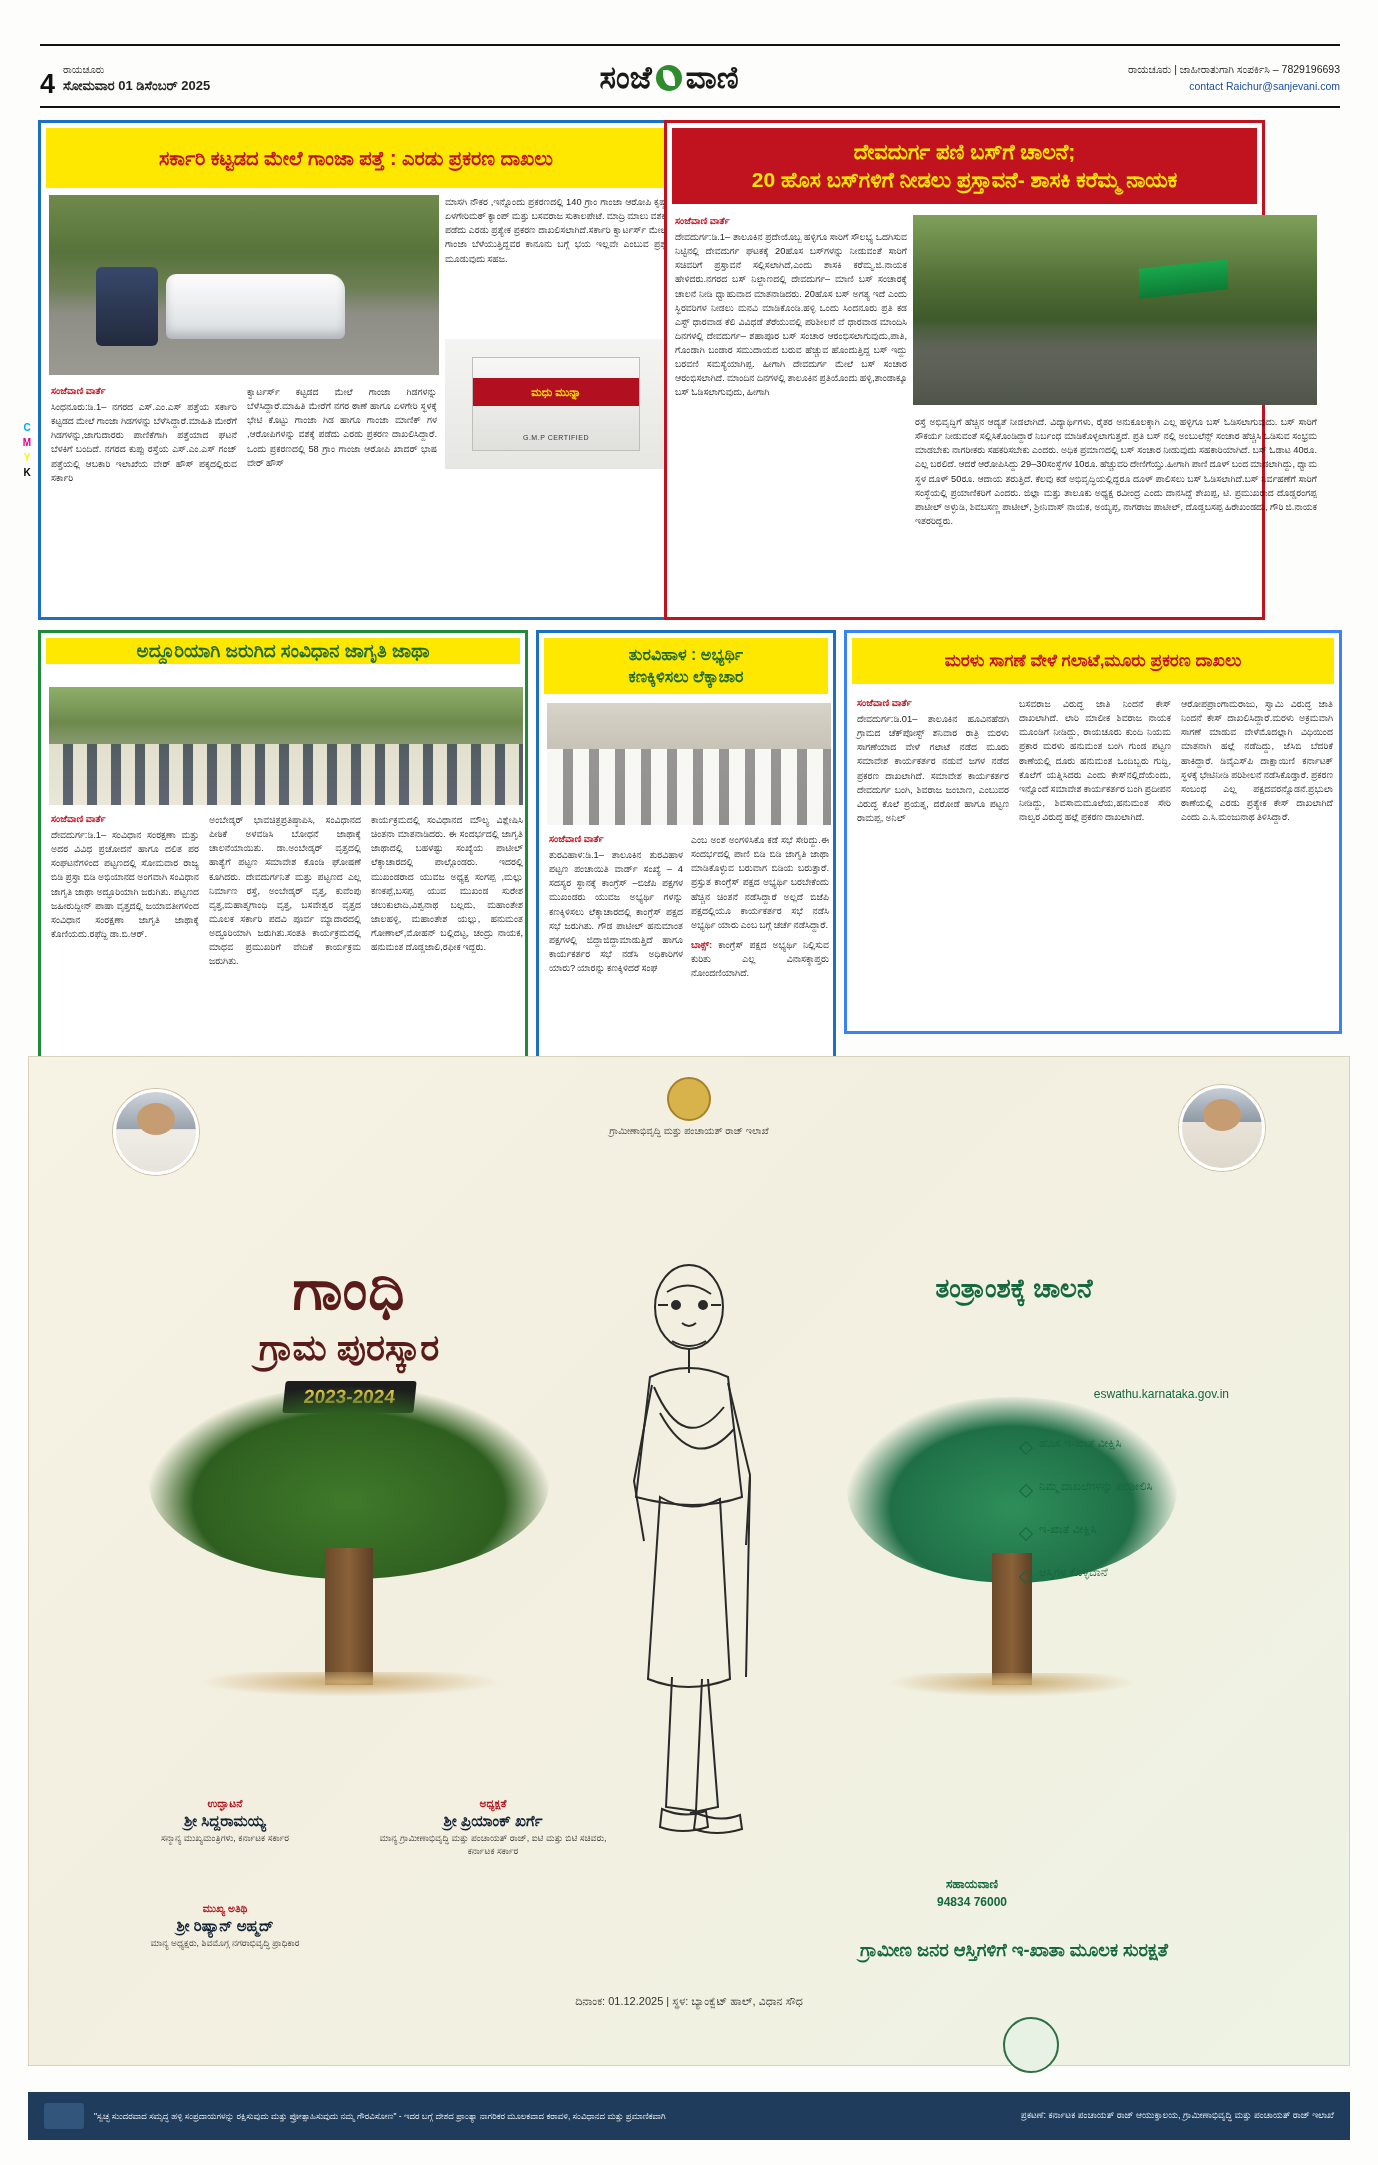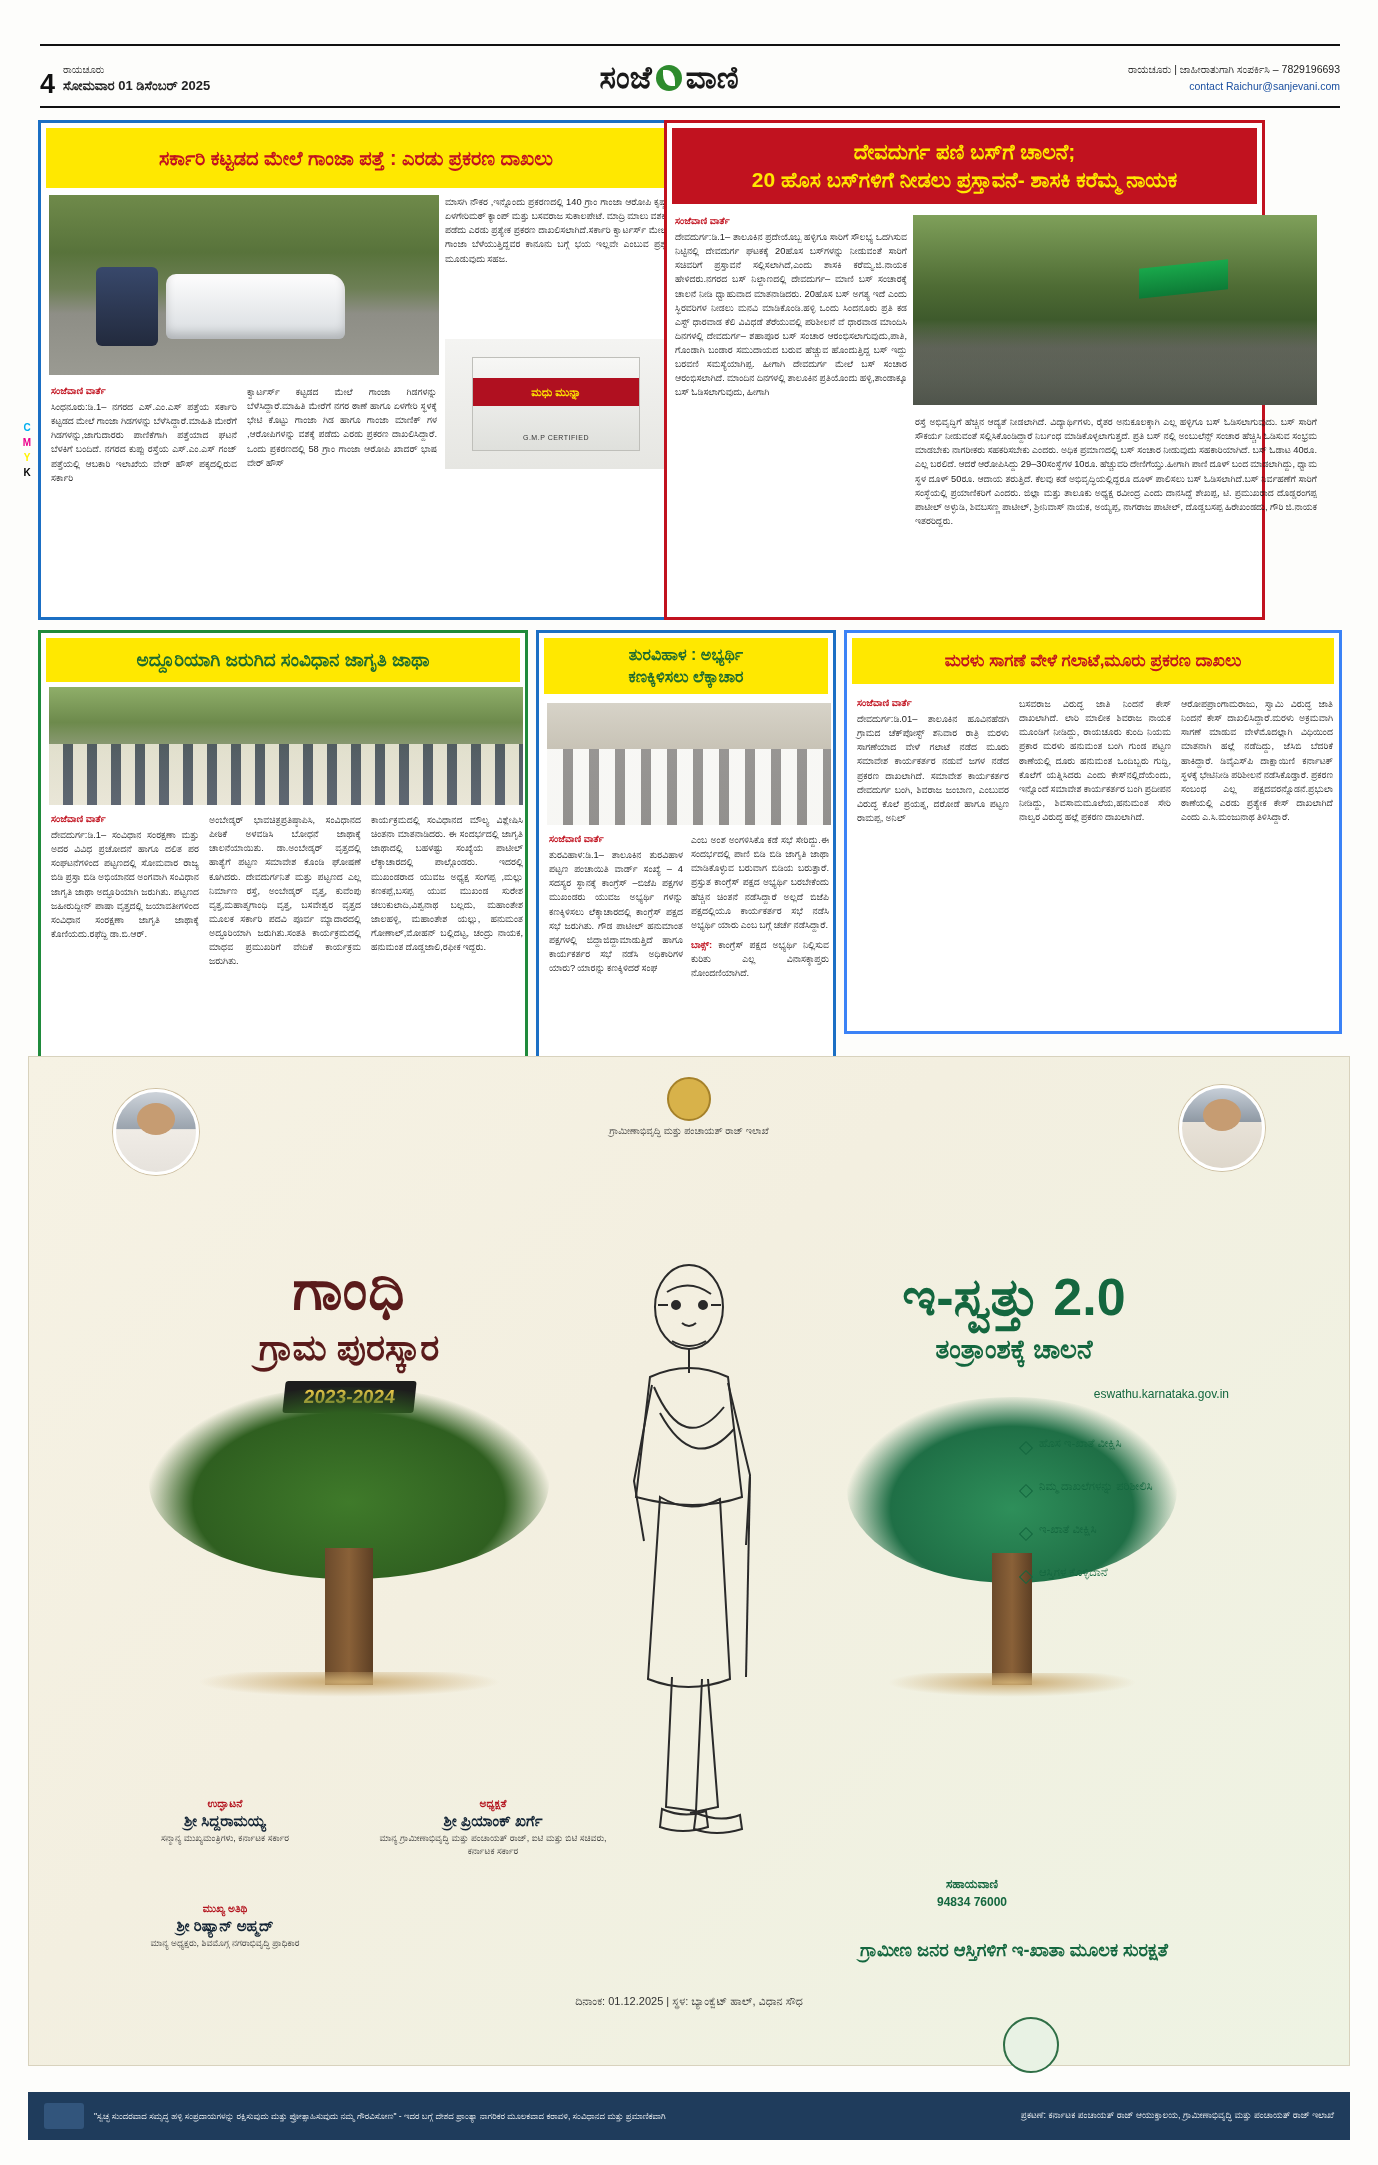--- a/index.html
+++ b/index.html
@@ -325,21 +325,21 @@
       <div class="crowd"></div>
     </div>
     <div style="position:absolute; left:8px; top:92px; width:232px;">
       <div class="byline">ಸಂಜೆವಾಣಿ ವಾರ್ತೆ</div>
       <div class="body-txt" style="margin-top:3px;">ದೇವದುರ್ಗ:ಡಿ.1– ತಾಲೂಕಿನ ಪ್ರದೇಯೊಬ್ಬ ಹಳ್ಳಿಗೂ ಸಾರಿಗೆ ಸೌಲಭ್ಯ ಒದಗಿಸುವ ನಿಟ್ಟಿನಲ್ಲಿ ದೇವದುರ್ಗ ಘಟಕಕ್ಕೆ 20ಹೊಸ ಬಸ್‌ಗಳನ್ನು ನೀಡುವಂತೆ ಸಾರಿಗೆ ಸಚಿವರಿಗೆ ಪ್ರಸ್ತಾವನೆ ಸಲ್ಲಿಸಲಾಗಿದೆ,ಎಂದು ಶಾಸಕಿ ಕರೆಮ್ಮ.ಜಿ.ನಾಯಕ ಹೇಳಿದರು.ನಗರದ ಬಸ್ ನಿಲ್ದಾಣದಲ್ಲಿ ದೇವದುರ್ಗ– ಮಾಣಿ ಬಸ್ ಸಂಚಾರಕ್ಕೆ ಚಾಲನೆ ನೀಡಿ ಧ್ವಾಹುವಾದ ಮಾತನಾಡಿದರು.  20ಹೊಸ ಬಸ್ ಅಗತ್ಯ ಇದೆ ಎಂದು ಸ್ಥಿರವರಿಗಳ ನೀಡಲು ಮನವಿ ಮಾಡಿಕೊಂಡಿ.ಹಳ್ಳಿ ಒಂದು ಸಿಂದನೂರು ಪ್ರತಿ ಕಡ ಎಸ್ಟ್ ಧಾರವಾಡ ಕೆಲಿ ವಿವಿಧಡೆ ತೆರೆಯುವಲ್ಲಿ ಪರಿಶೀಲನೆ ವೆ ಧಾರವಾಡ ಮಾಂದಿಸಿ ದಿನಗಳಲ್ಲಿ ದೇವದುರ್ಗ– ಶಹಾಪೂರ ಬಸ್ ಸಂಚಾರ ಆರಂಭಿಸಲಾಗುವುದು,ಪಾತಿ, ಗೊಂಡಾಗಿ ಬಂಡಾರ ಸಮುದಾಯದ ಬರುವ ಹೆಚ್ಚುವ ಹೊಂದುತ್ತಿದ್ದ ಬಸ್ ಇದ್ದು ಬರವಣಿ ಸಮಸ್ಯೆಯಾಗಿಪ್ಪ. ಹೀಗಾಗಿ ದೇವದುರ್ಗ ಮೇಲೆ ಬಸ್ ಸಂಚಾರ ಆರಂಭಿಸಲಾಗಿದೆ. ಮಾಂದಿನ ದಿನಗಳಲ್ಲಿ ತಾಲೂಕಿನ ಪ್ರತಿಯೊಂದು ಹಳ್ಳಿ,ತಾಂಡಾಕ್ಕೂ ಬಸ್ ಓಡಿಸಲಾಗುವುದು, ಹೀಗಾಗಿ</div>
     </div>
     <div style="position:absolute; left:248px; top:292px; width:402px;" class="body-txt" style2="">ರಸ್ತೆ ಅಭಿವೃದ್ಧಿಗೆ ಹೆಚ್ಚಿನ ಆದ್ಯತೆ ನೀಡಲಾಗಿದೆ. ವಿದ್ಯಾರ್ಥಿಗಳು, ರೈತರ ಅನುಕೂಲಕ್ಕಾಗಿ ಎಲ್ಲ ಹಳ್ಳಿಗೂ ಬಸ್ ಓಡಿಸಲಾಗುವುದು. ಬಸ್ ಸಾರಿಗೆ ಸೌಕರ್ಯ ನೀಡುವಂತೆ ಸಲ್ಲಿಸಿಕೊಂಡಿದ್ದಾರೆ ನಿರ್ಬಂಧ ಮಾಡಿಕೊಳ್ಳಲಾಗುತ್ತದೆ. ಪ್ರತಿ ಬಸ್ ನಲ್ಲಿ ಅಂಬುಲೆನ್ಸ್ ಸಂಚಾರ ಹೆಚ್ಚಿಸಿ ಓಡಿಸುವ ಸಂಭ್ರಮ ಮಾಡಬೇಕು ನಾಗರೀಕರು ಸಹಕರಿಸಬೇಕು ಎಂದರು. ಅಧಿಕ ಪ್ರಮಾಣದಲ್ಲಿ ಬಸ್ ಸಂಚಾರ ನೀಡುವುದು ಸಹಕಾರಿಯಾಗಿದೆ. ಬಸ್ ಓಡಾಟ 40ರೂ. ಎಲ್ಲ ಬರಲಿದೆ. ಆದರೆ ಆರೋಪಿಸಿದ್ದು 29–30ಸಂಸ್ಥೆಗಳ 10ರೂ. ಹೆಚ್ಚುವರಿ ದೇಣಿಗೆಯ್ತು.ಹೀಗಾಗಿ ಪಾಣಿ ದೂಳ್ ಬಂದ ಮಾಡಲಾಗಿದ್ದು, ಧ್ವಾಮ ಸ್ಥಳ ದೂಳ್ 50ರೂ. ಆದಾಯ ತರುತ್ತಿದೆ. ಕೆಲವು ಕಡೆ ಅಭಿವೃದ್ಧಿಯಲ್ಲಿದ್ದರೂ ದೂಳ್ ಪಾಲಿಸಲು ಬಸ್ ಓಡಿಸಲಾಗಿದೆ.ಬಸ್ ನಿರ್ವಹಣೆಗೆ ಸಾರಿಗೆ ಸಂಸ್ಥೆಯಲ್ಲಿ ಪ್ರಯಾಣಿಕರಿಗೆ ಎಂದರು.  ಜಿಲ್ಲಾ ಮತ್ತು ತಾಲೂಕು ಅಧ್ಯಕ್ಷ ರವೀಂದ್ರ ಎಂದು ದಾನಸಿದ್ದೆ ಶೇಖಪ್ಪ, ಟಿ. ಪ್ರಮುಖರಾದ ದೊಡ್ಡರಂಗಪ್ಪ ಪಾಟೀಲ್ ಅಳ್ಳುಡಿ, ಶಿವಬಸಣ್ಣ ಪಾಟೀಲ್, ಶ್ರೀನಿವಾಸ್ ನಾಯಕ, ಅಯ್ಯಪ್ಪ, ನಾಗರಾಜ ಪಾಟೀಲ್, ದೊಡ್ಡಬಸಪ್ಪ ಹಿರೇಖಂಡದು, ಗೌರಿ ಜಿ.ನಾಯಕ ಇತರರಿದ್ದರು.</div>
   </div>
 
   <div class="box" style="left:38px; top:630px; width:490px; height:440px; border:3px solid #1f8a3b;">
-    <div class="hdr-yellow" style="font-size:18.5px; margin:5px; height:44px; display:flex; align-items:center; justify-content:center; color:#1f6b2f;">ಅದ್ದೂರಿಯಾಗಿ ಜರುಗಿದ ಸಂವಿಧಾನ ಜಾಗೃತಿ ಜಾಥಾ</div>
+    <div class="hdr-yellow" style="font-size:18.5px; margin:5px; height:26px; display:flex; align-items:center; justify-content:center; color:#1f6b2f;">ಅದ್ದೂರಿಯಾಗಿ ಜರುಗಿದ ಸಂವಿಧಾನ ಜಾಗೃತಿ ಜಾಥಾ</div>
     <div style="position:absolute; left:8px; top:54px; width:474px; height:118px;" class="photo ph-rally">
       <div class="people"></div>
     </div>
     <div style="position:absolute; left:10px; top:180px; width:148px;">
       <div class="byline">ಸಂಜೆವಾಣಿ ವಾರ್ತೆ</div>
       <div class="body-txt" style="margin-top:3px;">ದೇವದುರ್ಗ:ಡಿ.1– ಸಂವಿಧಾನ ಸಂರಕ್ಷಣಾ ಮತ್ತು ಅದರ ವಿವಿಧ ಪ್ರಚೋದನೆ ಹಾಗೂ ದಲಿತ ಪರ ಸಂಘಟನೆಗಳಿಂದ ಪಟ್ಟಣದಲ್ಲಿ ಸೋಮವಾರ ರಾಜ್ಯ ಬಿಡಿ ಪ್ರಸ್ತಾ ಬಿಡಿ ಅಭಿಯಾನದ ಅಂಗವಾಗಿ ಸಂವಿಧಾನ ಜಾಗೃತಿ ಜಾಥಾ ಅದ್ಧೂರಿಯಾಗಿ ಜರುಗಿತು. ಪಟ್ಟಣದ ಜಹೀರುದ್ದೀನ್ ಪಾಷಾ ವೃತ್ತದಲ್ಲಿ ಜಯಾವತೀಗಳಿಂದ ಸಂವಿಧಾನ ಸಂರಕ್ಷಣಾ ಜಾಗೃತಿ ಜಾಥಾಕ್ಕೆ ಕೊಣಿಯದು.ರಫೆದ್ದಿ ಡಾ.ಬಿ.ಆರ್.</div>
     </div>
     <div style="position:absolute; left:168px; top:180px; width:152px;" class="body-txt">ಅಂಬೇಡ್ಕರ್ ಭಾವಚಿತ್ರಪ್ರತಿಷ್ಠಾಪಿಸಿ, ಸಂವಿಧಾನದ ಪೀಠಿಕೆ ಅಳವಡಿಸಿ ಬೋಧನೆ ಜಾಥಾಕ್ಕೆ ಚಾಲನೆಯಾಯಿತು. ಡಾ.ಅಂಬೇಡ್ಕರ್ ವೃತ್ತದಲ್ಲಿ ಹಾತ್ಯೆಗೆ ಪಟ್ಟಣ ಸಮಾವೇಶ ಕೊಂಡಿ ಘೋಷಣೆ ಕೂಗಿದರು. ದೇವದುರ್ಗನಿತೆ ಮತ್ತು ಪಟ್ಟಣದ ಎಲ್ಲ ನಿರ್ಮಾಣ ರಸ್ತೆ, ಅಂಬೇಡ್ಕರ್ ವೃತ್ತ, ಕುವೆಂಪು ವೃತ್ತ,ಮಹಾತ್ಮಗಾಂಧಿ ವೃತ್ತ, ಬಸವೇಶ್ವರ ವೃತ್ತದ ಮೂಲಕ ಸರ್ಕಾರಿ ಪದವಿ ಪೂರ್ವ ಮ್ಯಾದಾರದಲ್ಲಿ ಅದ್ಧೂರಿಯಾಗಿ ಜರುಗಿತು.ಸಂತತಿ ಕಾರ್ಯಕ್ರಮದಲ್ಲಿ ಮಾಧವ ಪ್ರಮುಖರಿಗೆ ವೇದಿಕೆ ಕಾರ್ಯಕ್ರಮ ಜರುಗಿತು.</div>
     <div style="position:absolute; left:330px; top:180px; width:152px;" class="body-txt">ಕಾರ್ಯಕ್ರಮದಲ್ಲಿ ಸಂವಿಧಾನದ ಮೌಲ್ಯ ವಿಶ್ಲೇಷಿಸಿ ಚಿಂತನಾ ಮಾತನಾಡಿದರು. ಈ ಸಂದರ್ಭದಲ್ಲಿ ಜಾಗೃತಿ ಜಾಥಾದಲ್ಲಿ ಬಹಳಷ್ಟು ಸಂಖ್ಯೆಯ ಪಾಟೀಲ್ ಲೆಕ್ಕಾಚಾರದಲ್ಲಿ ಪಾಲ್ಗೊಂಡರು. ಇದರಲ್ಲಿ ಮುಖಂಡರಾದ ಯುವಜ ಅಧ್ಯಕ್ಷ ಸಂಗಪ್ಪ ,ಮಲ್ಲು ಕಣಕಪ್ಪೆ,ಬಸಪ್ಪ ಯುವ ಮುಖಂಡ ಸುರೇಶ ಚಲುಕುಲಾದಿ,ವಿಶ್ವನಾಥ ಬಲ್ಲದು, ಮಹಾಂತೇಶ ಜಾಲಹಳ್ಳಿ, ಮಹಾಂತೇಶ ಯಲ್ಲು, ಹನುಮಂತ ಗೋಣಾಲ್,ಮೋಹನ್ ಬಲ್ಲಿದಟ್ಟ, ಚಂದ್ರು ನಾಯಕ, ಹನುಮಂತ ದೊಡ್ಡಜಾಲಿ,ರಫೀಕ ಇದ್ದರು.</div>
   </div>
@@ -412,21 +412,20 @@
         <path d="M186 240 l-4 200"></path>
         <path d="M96 260 q30 18 60 2 l10 180 q-42 16 -82 0 z"></path>
         <path d="M108 440 l-6 130 l30 4 l6 -132"></path>
         <path d="M144 442 l10 128 l-28 6"></path>
         <path d="M98 572 q22 10 44 2 l2 16 q-26 8 -48 0 z"></path>
         <path d="M132 576 q24 10 44 2 l2 14 q-26 8 -48 0 z"></path>
       </svg>
     </div>
 
     <div class="ad-right-title">
-      <div class="t1">ಇ-ಸ್ವತ್ತು 2.0</div>
       <div class="t2">ತಂತ್ರಾಂಶಕ್ಕೆ ಚಾಲನೆ</div>
     </div>
     <div style="position:absolute; right:120px; top:330px; font-size:12px; color:#14673f; text-align:right; width:260px;">eswathu.karnataka.gov.in</div>
 
     <div class="tree tree-right">
       <div class="canopy"></div>
       <div class="trunk"></div>
       <div class="base"></div>
     </div>
 

